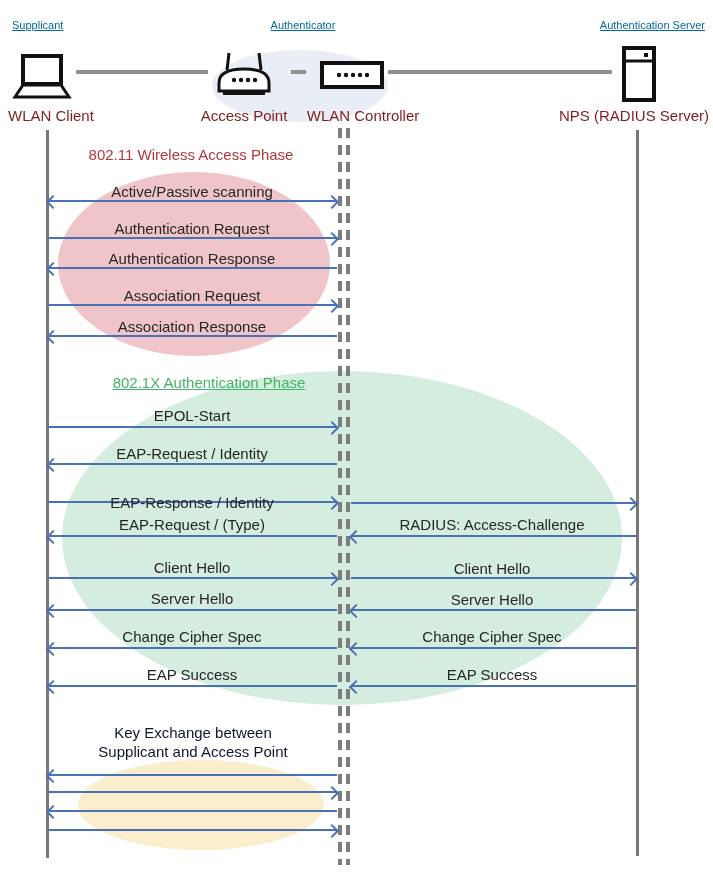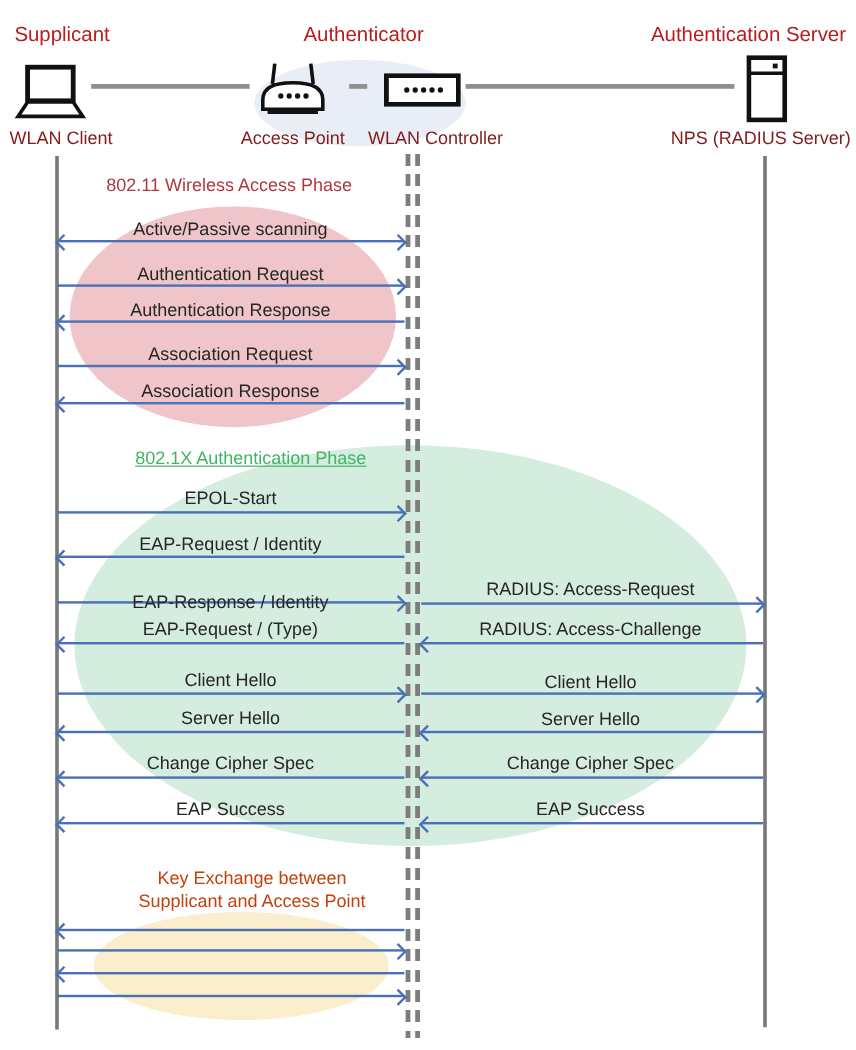--- a/index.html
+++ b/index.html
@@ -1,37 +1,37 @@
 <!DOCTYPE html>
 <html><head>
 <meta charset="utf-8">
 <style>
   html,body{margin:0;padding:0;background:#fff;}
   #canvas{position:relative;width:713px;height:875px;background:#fff;
           font-family:"Liberation Sans",sans-serif;color:#262626;overflow:hidden;}
   .abs{position:absolute;}
-  .role{font-size:17px;color:#b91c1c;white-space:nowrap;z-index:4;}
+  .role{font-size:11px;color:#0369a1;white-space:nowrap;z-index:4;text-decoration:underline;}
   .dev{font-size:15px;color:#7f1d1d;white-space:nowrap;z-index:4;}
   .cx{transform:translateX(-50%);}
   .ellipse{border-radius:50%;z-index:1;}
   .conn{height:4px;background:#909090;z-index:2;}
   .lifeline{width:3px;background:#787878;z-index:2;}
   .dashline{width:4px;z-index:2;
     background:repeating-linear-gradient(to bottom,#7d7d7d 0 10px,transparent 10px 17px);}
   .ptitle{font-size:15px;white-space:nowrap;z-index:4;text-align:center;}
   .msg-label{font-size:15px;color:#262626;white-space:nowrap;z-index:5;transform:translateX(-50%);}
   .arrow{height:12px;z-index:3;}
   .arrow .shaft{position:absolute;left:1px;right:1px;top:5px;height:2px;background:#4a70b5;}
   .arrow .head{position:absolute;width:8px;height:8px;border:solid #4a70b5;border-width:2px 2px 0 0;top:2px;}
   .arrow .head.r{right:1px;transform:rotate(45deg);}
   .arrow .head.l{left:1px;transform:rotate(-135deg);}
   .icon{z-index:3;}
   .c-red{color:#b0393e;}
   .c-green{color:#43b365;text-decoration:underline;}
-  .c-orange{color:#c2410c;line-height:19px;margin-left:17px;}
+  .c-orange{color:#0f172a;line-height:19px;}
 </style>
 </head>
 <body>
 
 <div id="canvas">
 
   <div class="abs role" style="left:12px;top:19px">Supplicant</div>
   <div class="abs role cx" style="left:303px;top:19px">Authenticator</div>
   <div class="abs role" style="right:8px;top:19px">Authentication Server</div>
 
@@ -180,21 +180,20 @@
 
   <div class="abs arrow" style="left:47px;top:805px;width:291px">
       <i class="shaft"></i>
       <i class="head l"></i>
     </div>
   <div class="abs arrow" style="left:47px;top:824px;width:291px">
       <i class="shaft"></i>
       <i class="head r"></i>
     </div>
 
-  <div class="abs msg-label" style="left:492px;top:483px">RADIUS: Access-Request</div>
   <div class="abs arrow" style="left:350px;top:497px;width:287px">
       <i class="shaft"></i>
       <i class="head r"></i>
     </div>
 
   <div class="abs msg-label" style="left:492px;top:516px">RADIUS: Access-Challenge</div>
   <div class="abs arrow" style="left:350px;top:530px;width:287px">
       <i class="shaft"></i>
       <i class="head l"></i>
     </div>

